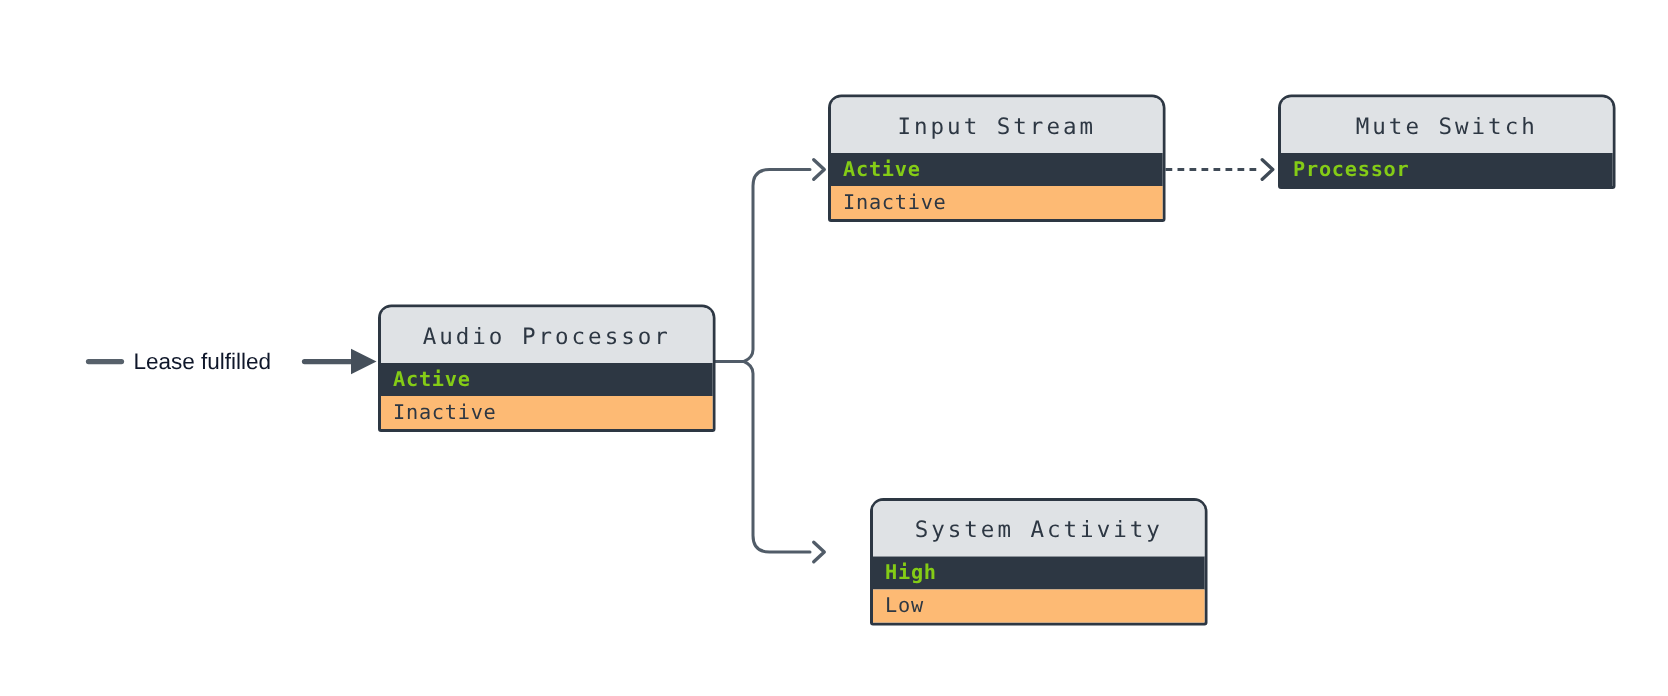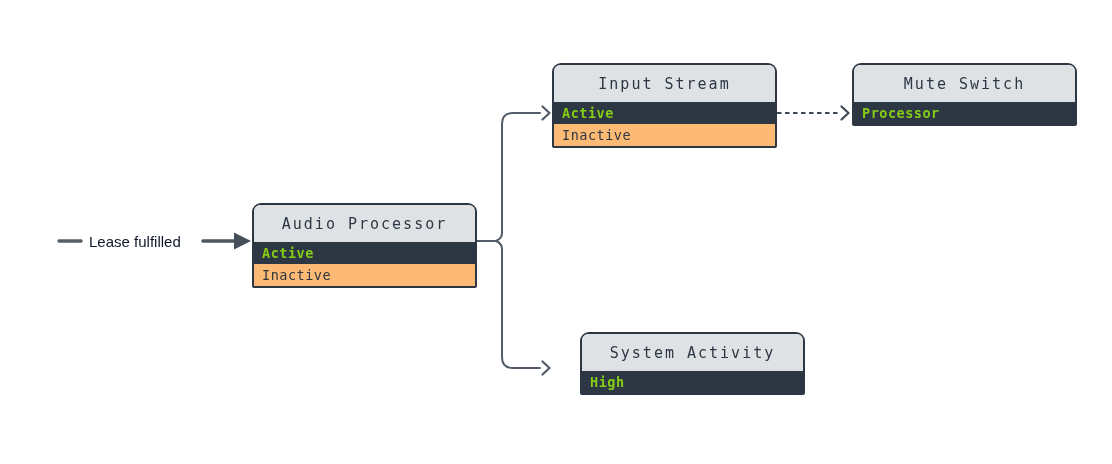--- a/index.html
+++ b/index.html
@@ -105,15 +105,16 @@
   </div>
 
   <div class="node" style="left:852px; top:63px;">
     <div class="node-title">Mute Switch</div>
     <div class="state-row active">Processor</div>
   </div>
 
   <div class="node" style="left:580px; top:318px;margin-top:14px;">
     <div class="node-title">System Activity</div>
     <div class="state-row active">High</div>
+    <div class="state-row">Low</div>
   </div>
 
 </div>
 
 </body></html>

